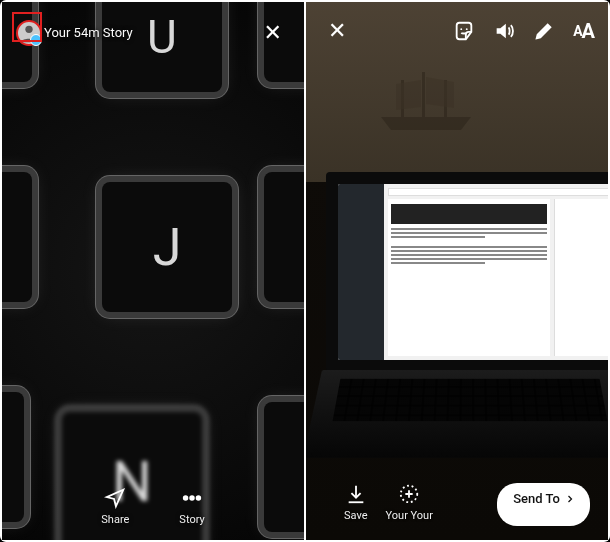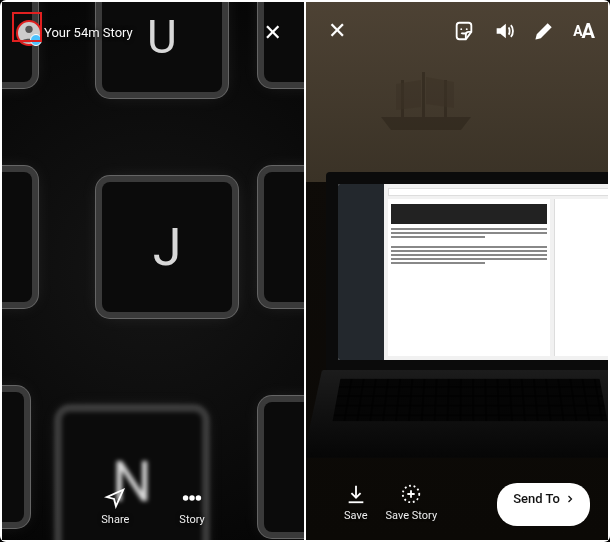--- a/index.html
+++ b/index.html
@@ -370,21 +370,21 @@
             <path d="M7 11l5 5 5-5"></path>
             <path d="M4 21h16"></path>
           </svg>
         <span>Save</span>
       </div>
       <div class="br-item">
         <svg viewBox="0 0 24 24">
             <circle cx="12" cy="12" r="9" stroke-dasharray="2 3"></circle>
             <path d="M12 8v8M8 12h8"></path>
           </svg>
-        <span>Save Story</span>
+        <span>Your Your</span>
       </div>
       <div class="send-button">
         <span>Send To</span>
         <svg viewBox="0 0 24 24">
             <path d="M9 6l6 6-6 6"></path>
           </svg>
       </div>
     </div>
   </div>
 

